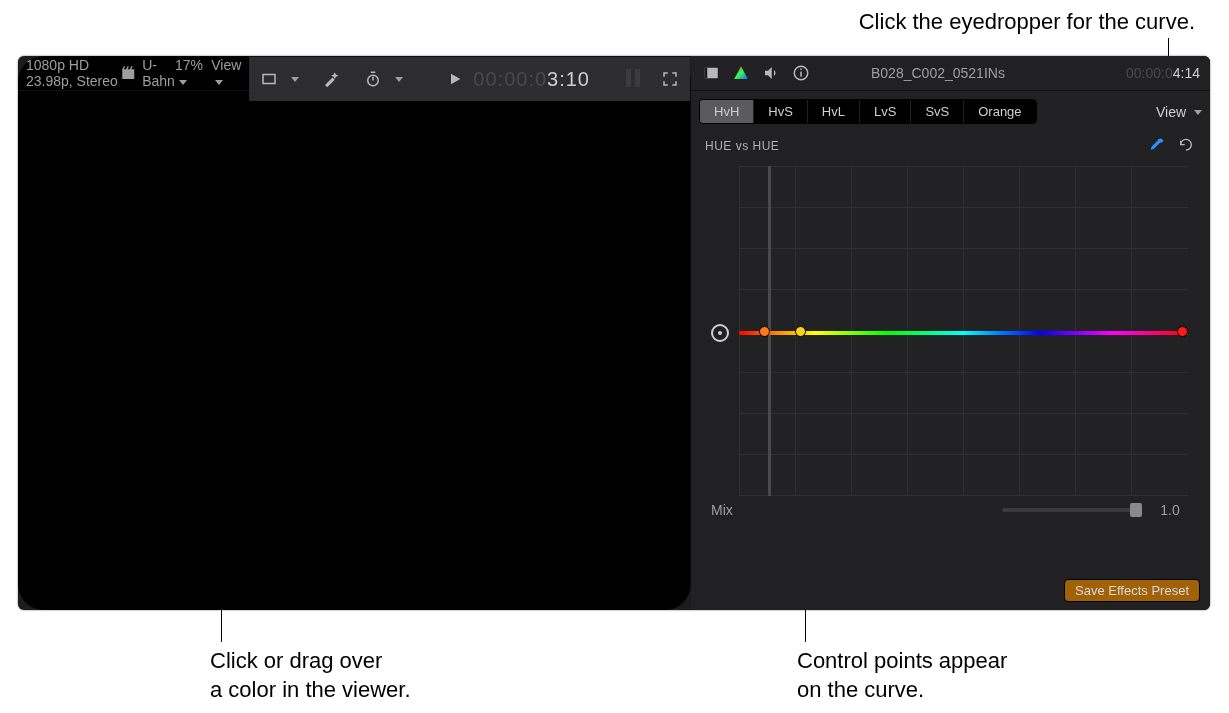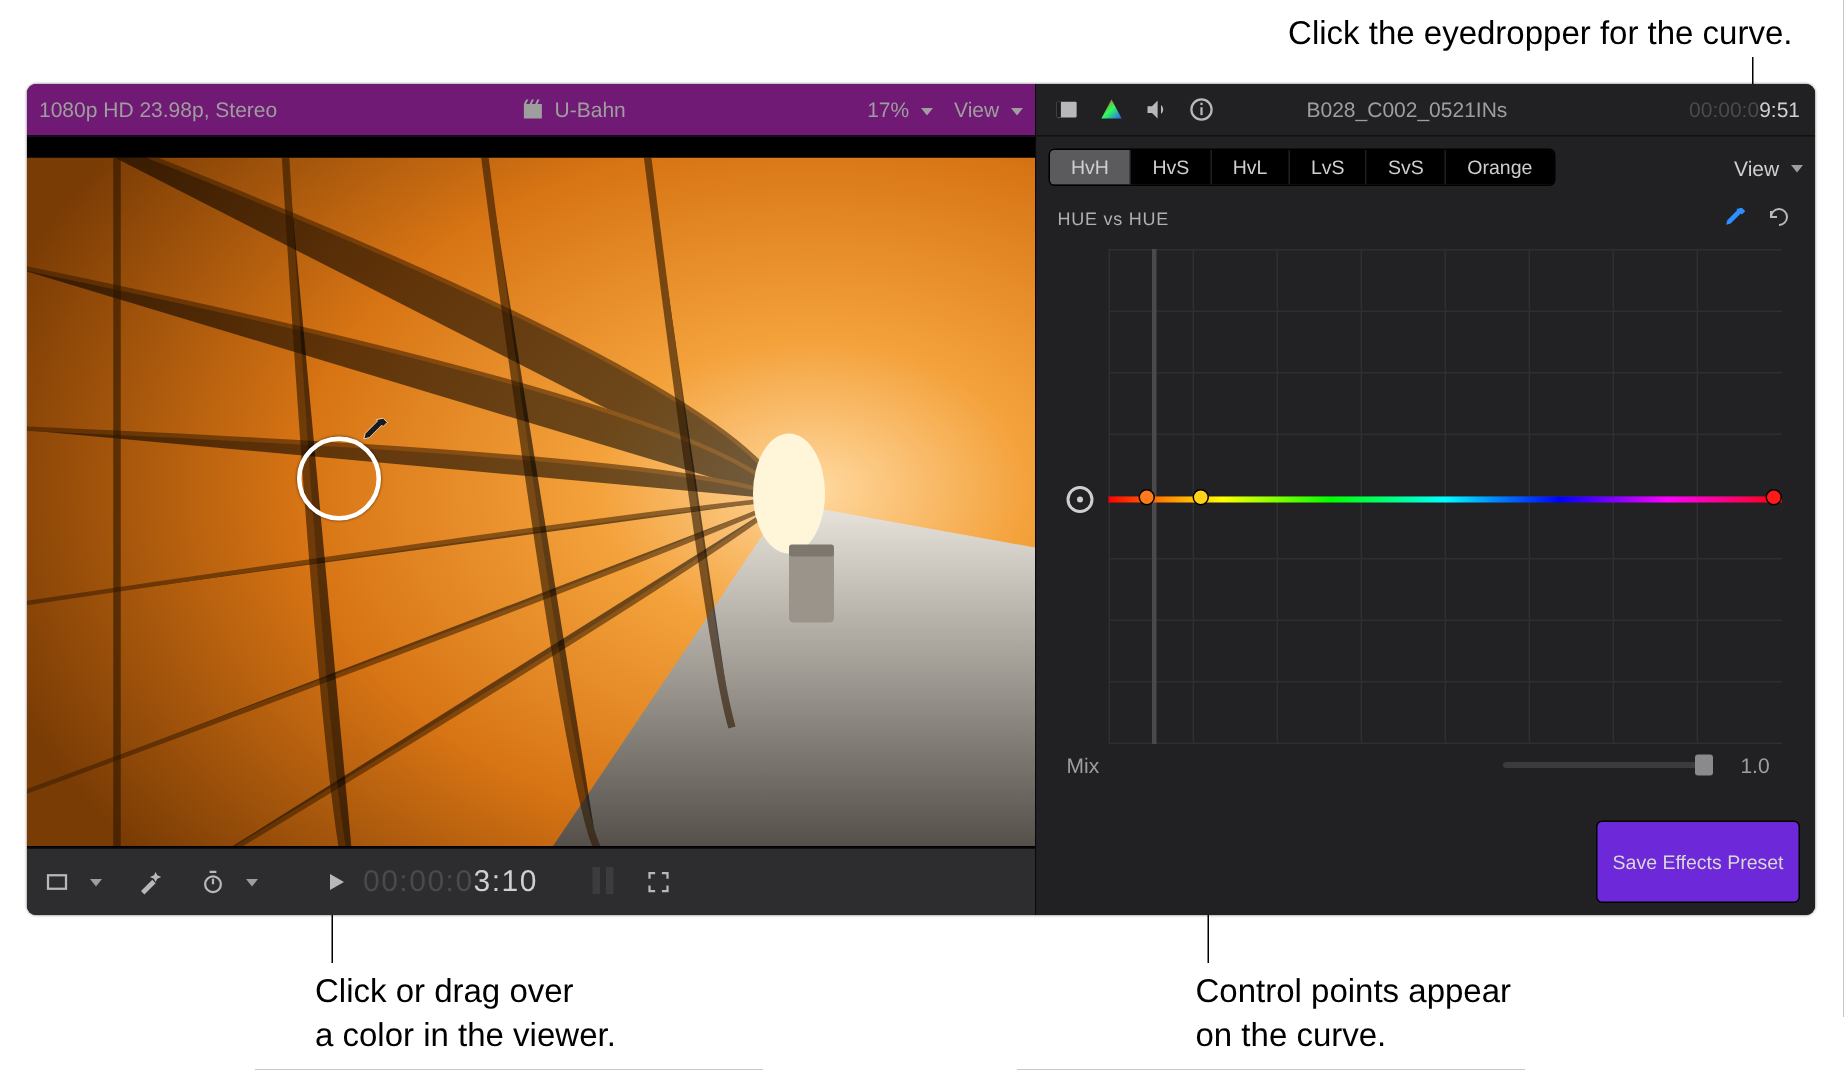--- a/index.html
+++ b/index.html
@@ -27,23 +27,24 @@
     height: 554px;
     background: #1c1c1e;
     border-radius: 6px;
     box-shadow: 0 0 2px rgba(0,0,0,.6);
     overflow: hidden;
     display: flex;
   }
   .viewer-pane {
     width: 672px;
     display: flex;
-    flex-direction: column;
+    flex-direction: row;
     border-right: 1px solid #0a0a0a;
-    background: #701a75;
+    background: #000000;
+    border-radius: 26px;
   }
   .inspector-pane {
     flex: 1;
     display: flex;
     flex-direction: column;
     background: #212123;
   }
   
   .top-bar {
     height: 34px;
@@ -260,25 +261,25 @@
     position: absolute;
     top: -5px;
     width: 12px; height: 14px;
     background: #8a8a8c;
     border-radius: 2px;
     right: 0;
   }
   .save-preset {
     position: absolute;
     right: 10px; bottom: 8px;
-    background: #6d28d9;
+    background: #a16207;
     color: #d8d8d8;
     border: 1px solid #000;
     border-radius: 4px;
-    padding: 19px 10px;
+    padding: 3px 10px;
     font-size: 13px;
   }
   .callout-line {
     position: absolute;
     background: #000;
   }
 </style>
 </head>
 <body>
 
@@ -444,21 +445,21 @@
       <span class="icon">
         <svg viewBox="0 0 24 24" width="18" height="18" fill="#b8b8b8">
             <circle cx="12" cy="12" r="9" fill="none" stroke="#b8b8b8" stroke-width="2"></circle>
             <rect x="11" y="10" width="2" height="7"></rect>
             <rect x="11" y="6" width="2" height="2"></rect>
           </svg>
       </span>
       <span style="width:40px"></span>
       <span>B028_C002_0521INs</span>
       <span class="timecode-right">
-        <span class="tc-dim">00:00:0</span><span class="tc-lit">9:51</span>
+        <span class="tc-dim">00:00:0</span><span class="tc-lit">4:14</span>
       </span>
     </div>
 
 
     <div class="tab-row">
       <div class="seg">
         <button class="active">HvH</button>
         <button>HvS</button>
         <button>HvL</button>
         <button>LvS</button>

